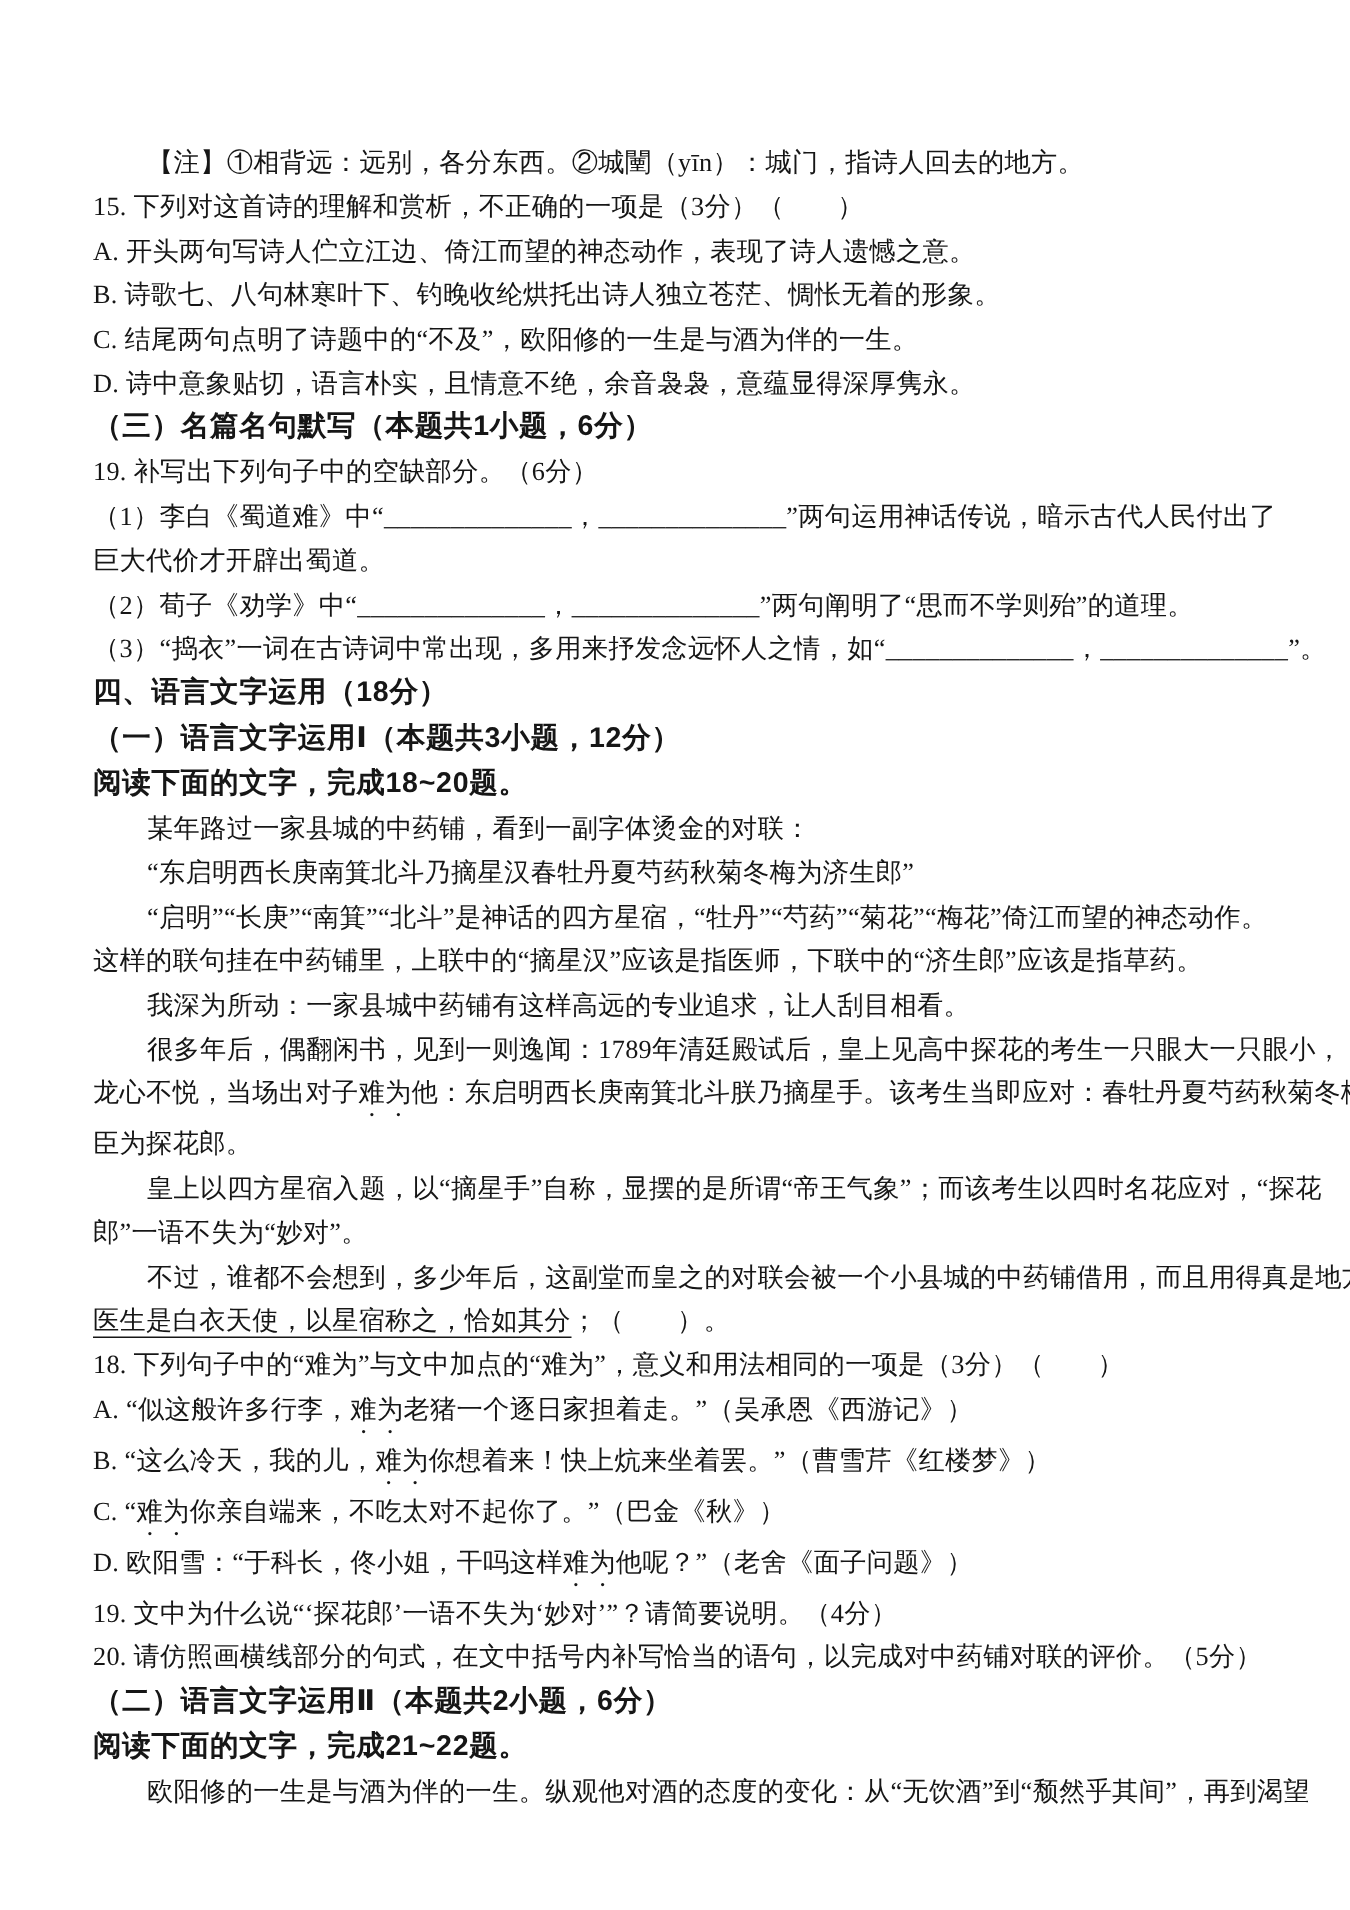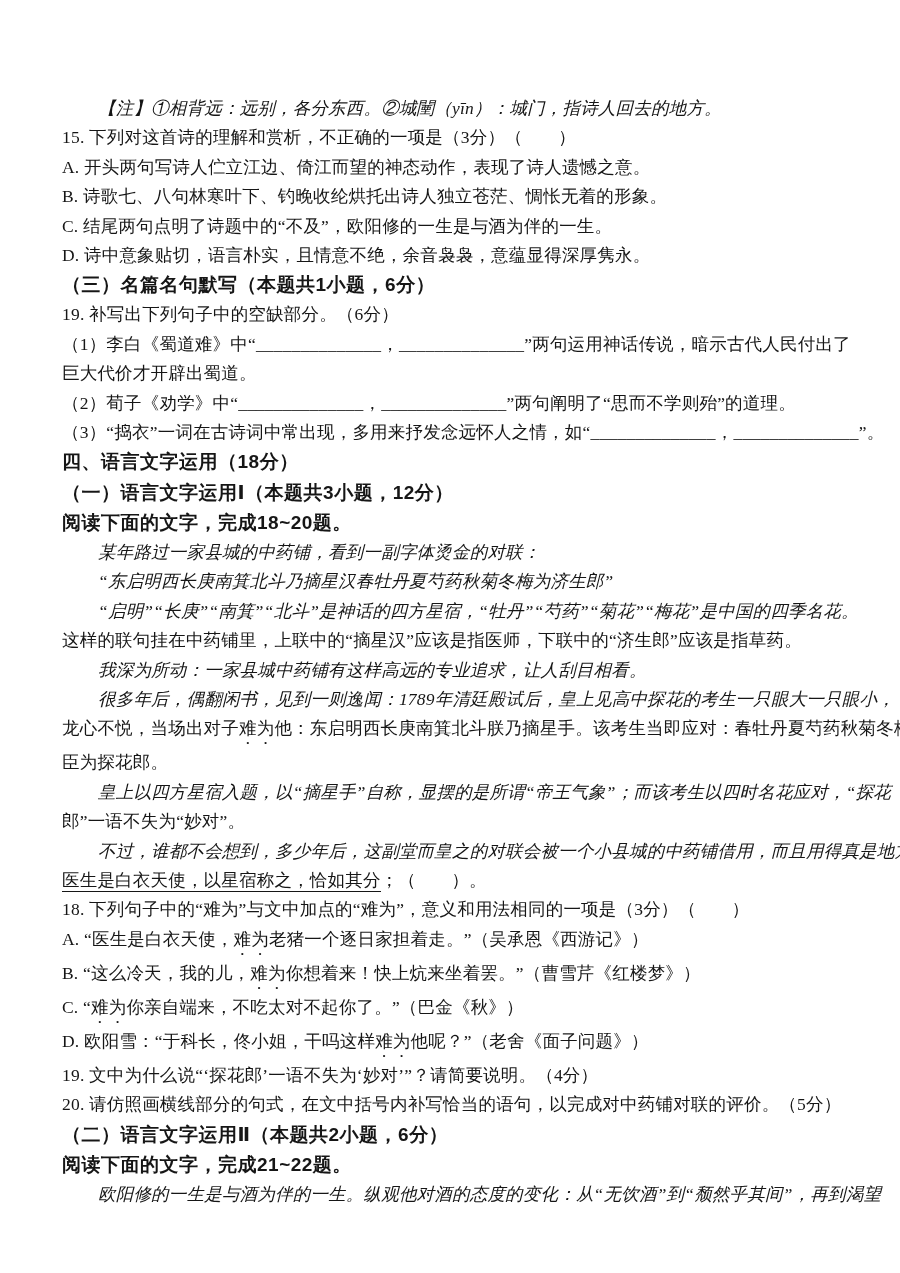--- a/index.html
+++ b/index.html
@@ -22,21 +22,21 @@
     top: 94px;
     width: 778px;
   }
   .ln {
     display: block;
     font-size: 17.5px;
     line-height: 29.4px;
     white-space: nowrap;
     letter-spacing: 0.2px;
   }
-  .indent { padding-left: 36px; font-style: italic; }
+  .indent { padding-left: 36px; }
   .kai { font-family: "Liberation Serif", "DejaVu Serif", serif; }
   .h1 {
     font-family: "Liberation Sans", "DejaVu Sans", sans-serif;
     font-weight: 700;
     font-size: 19px;
     line-height: 30.5px;
     letter-spacing: 0.5px;
   }
   .h2 {
     font-family: "Liberation Sans", "DejaVu Sans", sans-serif;
@@ -71,32 +71,32 @@
       <div class="ln"><span>19. 补写出下列句子中的空缺部分。（6分）</span></div>
       <div class="ln"><span>（1）李白《蜀道难》中“______________，______________”两句运用神话传说，暗示古代人民付出了</span></div>
       <div class="ln"><span>巨大代价才开辟出蜀道。</span></div>
       <div class="ln"><span>（2）荀子《劝学》中“______________，______________”两句阐明了“思而不学则殆”的道理。</span></div>
       <div class="ln"><span>（3）“捣衣”一词在古诗词中常出现，多用来抒发念远怀人之情，如“______________，______________”。</span></div>
       <div class="ln h1"><span>四、语言文字运用（18分）</span></div>
       <div class="ln h2"><span>（一）语言文字运用Ⅰ（本题共3小题，12分）</span></div>
       <div class="ln h2"><span>阅读下面的文字，完成18~20题。</span></div>
       <div class="ln kai indent"><span>某年路过一家县城的中药铺，看到一副字体烫金的对联：</span></div>
       <div class="ln kai indent"><span>“东启明西长庚南箕北斗乃摘星汉春牡丹夏芍药秋菊冬梅为济生郎”</span></div>
-      <div class="ln kai indent"><span>“启明”“长庚”“南箕”“北斗”是神话的四方星宿，“牡丹”“芍药”“菊花”“梅花”是中国的四季名花。</span></div>
+      <div class="ln kai indent"><span>“启明”“长庚”“南箕”“北斗”是神话的四方星宿，“牡丹”“芍药”“菊花”“梅花”倚江而望的神态动作。</span></div>
       <div class="ln kai"><span>这样的联句挂在中药铺里，上联中的“摘星汉”应该是指医师，下联中的“济生郎”应该是指草药。</span></div>
       <div class="ln kai indent"><span>我深为所动：一家县城中药铺有这样高远的专业追求，让人刮目相看。</span></div>
       <div class="ln kai indent"><span>很多年后，偶翻闲书，见到一则逸闻：1789年清廷殿试后，皇上见高中探花的考生一只眼大一只眼小，</span></div>
       <div class="ln kai"><span>龙心不悦，当场出对子</span><span class="em-dots">难为</span><span>他：东启明西长庚南箕北斗朕乃摘星手。该考生当即应对：春牡丹夏芍药秋菊冬梅</span></div>
       <div class="ln kai"><span>臣为探花郎。</span></div>
       <div class="ln kai indent"><span>皇上以四方星宿入题，以“摘星手”自称，显摆的是所谓“帝王气象”；而该考生以四时名花应对，“探花</span></div>
       <div class="ln kai"><span>郎”一语不失为“妙对”。</span></div>
       <div class="ln kai indent"><span>不过，谁都不会想到，多少年后，这副堂而皇之的对联会被一个小县城的中药铺借用，而且用得真是地方：</span></div>
       <div class="ln kai"><span class="u">医生是白衣天使，以星宿称之，恰如其分</span><span>；（　　）。</span></div>
       <div class="ln"><span>18. 下列句子中的“难为”与文中加点的“难为”，意义和用法相同的一项是（3分）（　　）</span></div>
-      <div class="ln"><span>A. “医生是白衣天使，</span><span class="em-dots">难为</span><span>老猪一个逐日家担着走。”（吴承恩《西游记》）</span></div>
+      <div class="ln"><span>A. “似这般许多行李，</span><span class="em-dots">难为</span><span>老猪一个逐日家担着走。”（吴承恩《西游记》）</span></div>
       <div class="ln"><span>B. “这么冷天，我的儿，</span><span class="em-dots">难为</span><span>你想着来！快上炕来坐着罢。”（曹雪芹《红楼梦》）</span></div>
       <div class="ln"><span>C. “</span><span class="em-dots">难为</span><span>你亲自端来，不吃太对不起你了。”（巴金《秋》）</span></div>
       <div class="ln"><span>D. 欧阳雪：“于科长，佟小姐，干吗这样</span><span class="em-dots">难为</span><span>他呢？”（老舍《面子问题》）</span></div>
       <div class="ln"><span>19. 文中为什么说“‘探花郎’一语不失为‘妙对’”？请简要说明。（4分）</span></div>
       <div class="ln"><span>20. 请仿照画横线部分的句式，在文中括号内补写恰当的语句，以完成对中药铺对联的评价。（5分）</span></div>
       <div class="ln h2"><span>（二）语言文字运用Ⅱ（本题共2小题，6分）</span></div>
       <div class="ln h2"><span>阅读下面的文字，完成21~22题。</span></div>
       <div class="ln kai indent"><span>欧阳修的一生是与酒为伴的一生。纵观他对酒的态度的变化：从“无饮酒”到“颓然乎其间”，再到渴望</span></div>
     </div>
 </div>

